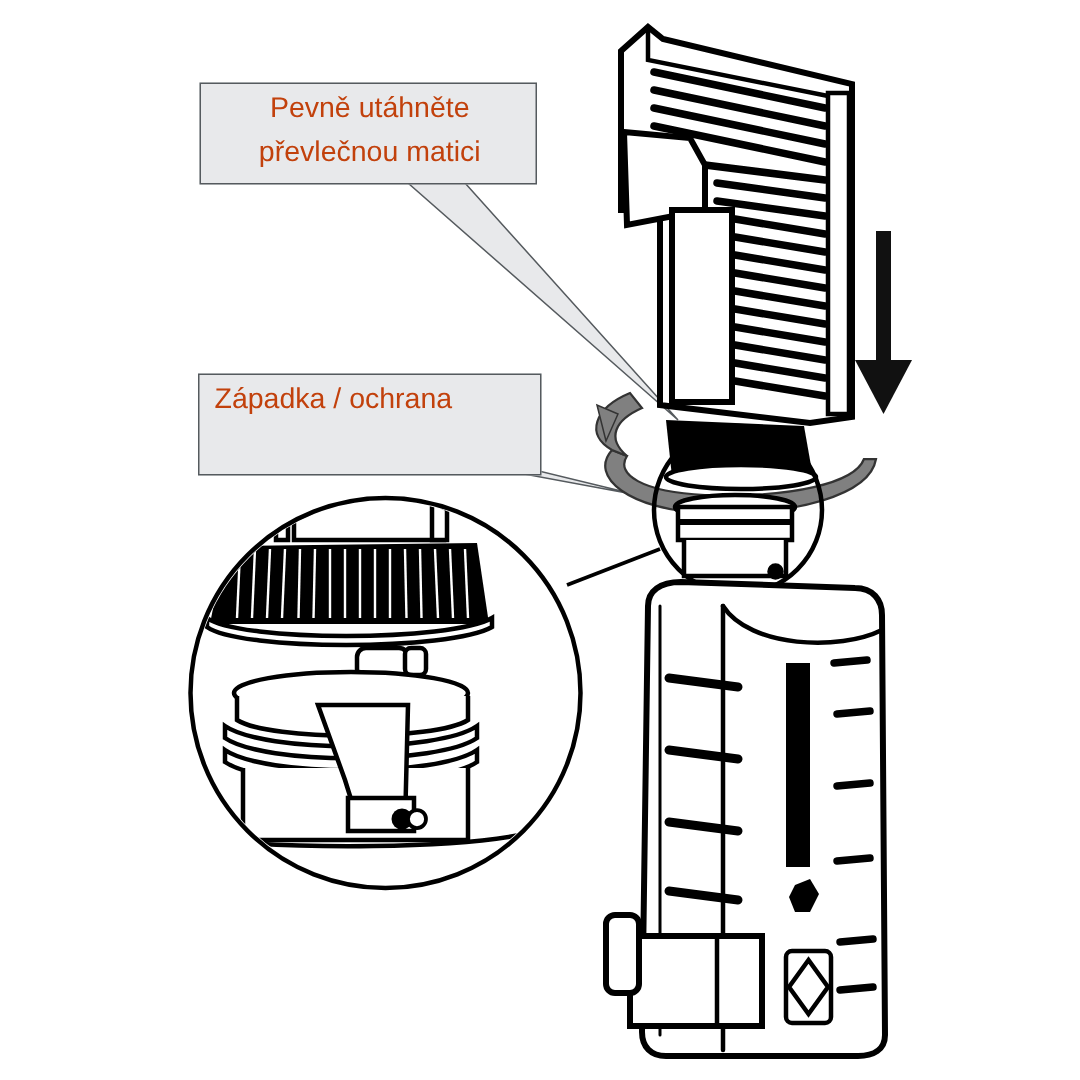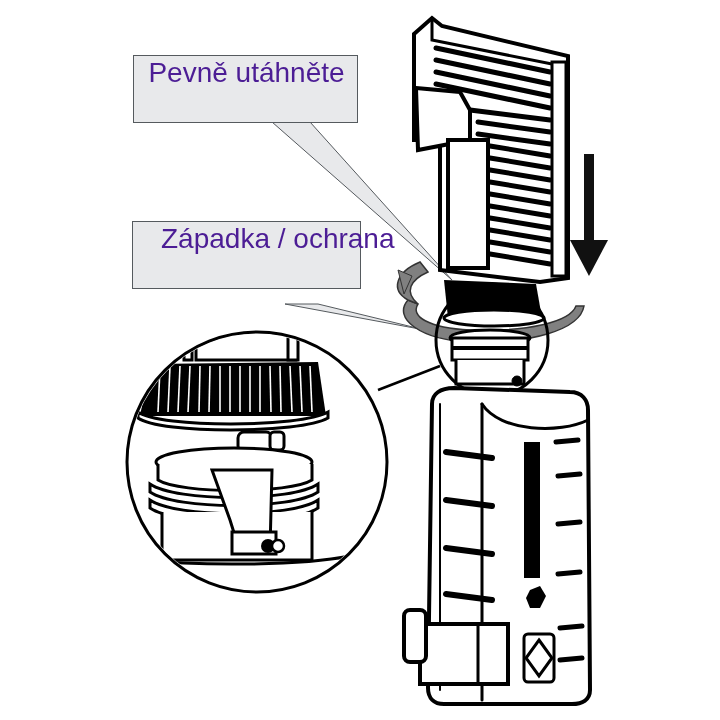--- a/index.html
+++ b/index.html
@@ -1,24 +1,24 @@
 <!DOCTYPE html>
 <html><head>
 <meta charset="utf-8">
 <style>
   html, body { margin:0; padding:0; background:#ffffff; }
   body { width:720px; height:720px; position:relative; overflow:hidden; font-family:"Liberation Sans", sans-serif; }
   #stage { position:absolute; left:0; top:0; width:720px; height:720px; }
   .callout {
     position:absolute; background:#e8e9eb; border:1.5px solid #555a5e;
-    color:#4c1d95; font-size:28px; line-height:29px; padding:2px 6px 4px 8px;
+    color:#c2410c; font-size:19px; line-height:29px; padding:2px 6px 4px 8px;
     box-sizing:border-box; white-space:nowrap;
   }
   #callout-1 { left:133px; top:55px; width:225px; height:68px; text-align:center; }
-  #callout-2 { left:132px; top:221px; width:229px; height:68px; text-align:left; padding-left:28px; }
+  #callout-2 { left:132px; top:249px; width:229px; height:68px; text-align:left; padding-left:10px; }
   .callout span { display:block; }
 </style>
 </head>
 <body>
 
 <svg id="stage" viewBox="0 0 720 720" xmlns="http://www.w3.org/2000/svg">
 
   <polygon points="272,122 310,122 452,280" fill="#e8e9eb" stroke="#555a5e" stroke-width="1"></polygon>
   <polygon points="285,304 318,304 425,330" fill="#e8e9eb" stroke="#555a5e" stroke-width="1"></polygon>
 
@@ -156,17 +156,18 @@
       <rect x="232" y="532" width="44" height="22" stroke-width="3"></rect>
       <circle cx="268" cy="546" r="7" fill="#000" stroke="none"></circle>
       <circle cx="278" cy="546" r="6" stroke-width="2.5"></circle>
       <path d="M140,560 C200,566 300,566 350,556" stroke-width="3" fill="none"></path>
     </g>
   </g>
 </svg>
 
 <div class="callout" id="callout-1">
   <span>Pevně utáhněte</span>
+  <span>převlečnou matici</span>
 </div>
 
 <div class="callout" id="callout-2">
   <span>Západka / ochrana</span>
 </div>
 
 </body></html>

